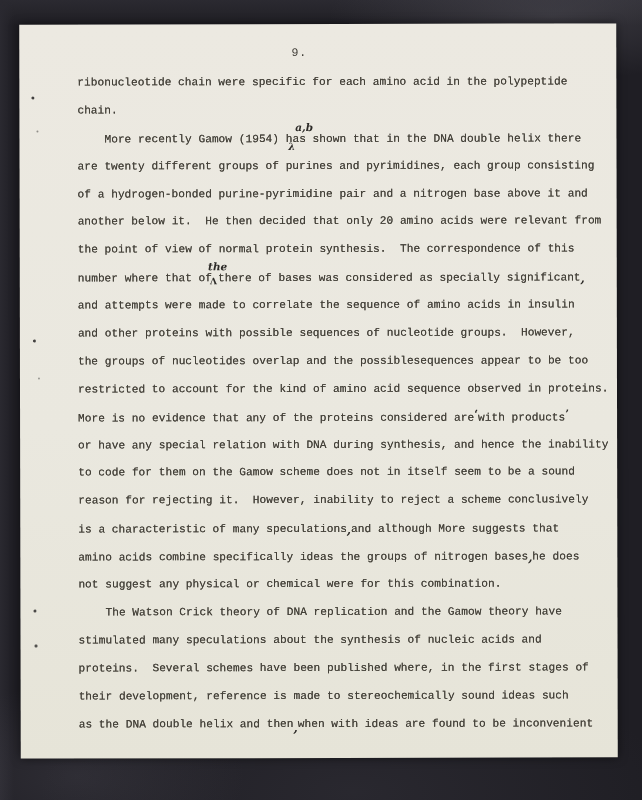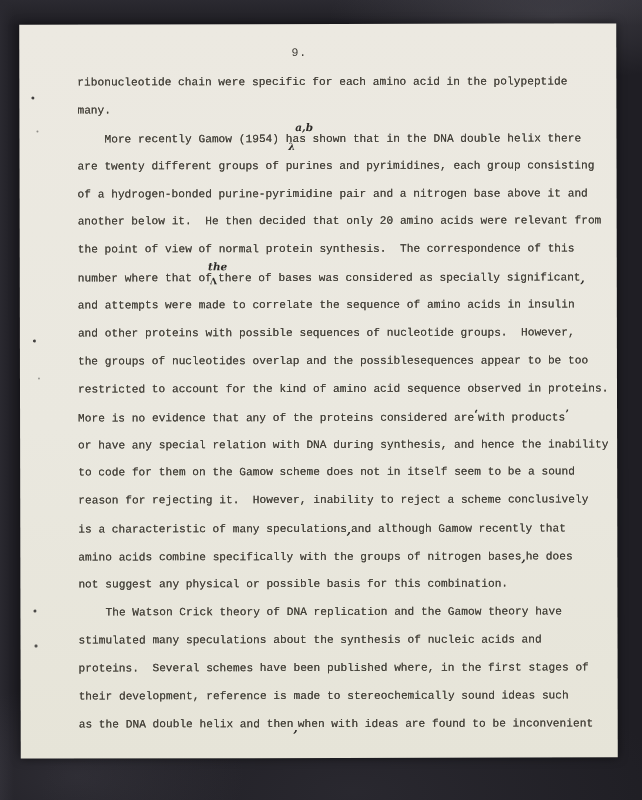--- a/index.html
+++ b/index.html
@@ -68,38 +68,38 @@
 </style>
 </head>
 <body style="background: rgb(31, 30, 36);">
 
 <div class="backdrop"></div>
 
 <div class="page">
   <div class="pageno">9.</div>
   <div class="content" id="content">
       <div class="line"><span class="seg-typed">ribonucleotide chain were specific for each amino acid in the polypeptide</span></div>
-      <div class="line"><span class="seg-typed">many.</span></div>
+      <div class="line"><span class="seg-typed">chain.</span></div>
       <div class="line indent"><span class="seg-typed">More recently Gamow (1954</span><span class="hand seg-hand-above">a,b</span><span class="hand seg-hand-below">λ</span><span class="seg-typed">) has shown that in the DNA double helix there</span></div>
       <div class="line"><span class="seg-typed">are twenty different groups of purines and pyrimidines, each group consisting</span></div>
       <div class="line"><span class="seg-typed">of a hydrogen-bonded purine-pyrimidine pair and a nitrogen base above it and</span></div>
       <div class="line"><span class="seg-typed">another below it.  He then decided that only 20 amino acids were relevant from</span></div>
       <div class="line"><span class="seg-typed">the point of view of normal protein synthesis.  The correspondence of this</span></div>
       <div class="line"><span class="seg-typed">number where that of</span><span class="hand seg-hand-above">the</span><span class="hand seg-hand-caret">Λ</span><span class="seg-typed">there of bases was considered as specially significant</span><span class="hand seg-hand-comma">,</span></div>
       <div class="line"><span class="seg-typed">and attempts were made to correlate the sequence of amino acids in insulin</span></div>
       <div class="line"><span class="seg-typed">and other proteins with possible sequences of nucleotide groups.  However,</span></div>
       <div class="line"><span class="seg-typed">the groups of nucleotides overlap and the possiblesequences appear to be too</span></div>
       <div class="line"><span class="seg-typed">restricted to account for the kind of amino acid sequence observed in proteins.</span></div>
       <div class="line"><span class="seg-typed">More is no evidence that any of the proteins considered are</span><span class="hand seg-hand-quote">‘</span><span class="seg-typed">with products</span><span class="hand seg-hand-quote">’</span></div>
       <div class="line"><span class="seg-typed">or have any special relation with DNA during synthesis, and hence the inability</span></div>
       <div class="line"><span class="seg-typed">to code for them on the Gamow scheme does not in itself seem to be a sound</span></div>
       <div class="line"><span class="seg-typed">reason for rejecting it.  However, inability to reject a scheme conclusively</span></div>
-      <div class="line"><span class="seg-typed">is a characteristic of many speculations</span><span class="hand seg-hand-comma">,</span><span class="seg-typed">and although Gamow recently that</span></div>
-      <div class="line"><span class="seg-typed">amino acids combine specifically with the groups of nitrogen bases</span><span class="hand seg-hand-comma">,</span><span class="seg-typed">he does</span></div>
-      <div class="line"><span class="seg-typed">not suggest any physical or possible basis for this combination.</span></div>
+      <div class="line"><span class="seg-typed">is a characteristic of many speculations</span><span class="hand seg-hand-comma">,</span><span class="seg-typed">and although More suggests that</span></div>
+      <div class="line"><span class="seg-typed">amino acids combine specifically ideas the groups of nitrogen bases</span><span class="hand seg-hand-comma">,</span><span class="seg-typed">he does</span></div>
+      <div class="line"><span class="seg-typed">not suggest any physical or chemical were for this combination.</span></div>
       <div class="line indent"><span class="seg-typed">The Watson Crick theory of DNA replication and the Gamow theory have</span></div>
       <div class="line"><span class="seg-typed">stimulated many speculations about the synthesis of nucleic acids and</span></div>
       <div class="line"><span class="seg-typed">proteins.  Several schemes have been published where, in the first stages of</span></div>
       <div class="line"><span class="seg-typed">their development, reference is made to stereochemically sound ideas such</span></div>
       <div class="line"><span class="seg-typed">as the DNA double helix and then</span><span class="hand seg-hand-comma-low">,</span><span class="seg-typed">when with ideas are found to be inconvenient</span></div>
     </div>
 <div class="speck" style="left: 12px; top: 72px; width: 3px; height: 3px; opacity: 0.85;"></div>
     <div class="speck" style="left: 17px; top: 106px; width: 2px; height: 2px; opacity: 0.45;"></div>
     <div class="speck" style="left: 13px; top: 315px; width: 3px; height: 3px; opacity: 0.85;"></div>
     <div class="speck" style="left: 18px; top: 353px; width: 2px; height: 2px; opacity: 0.4;"></div>

